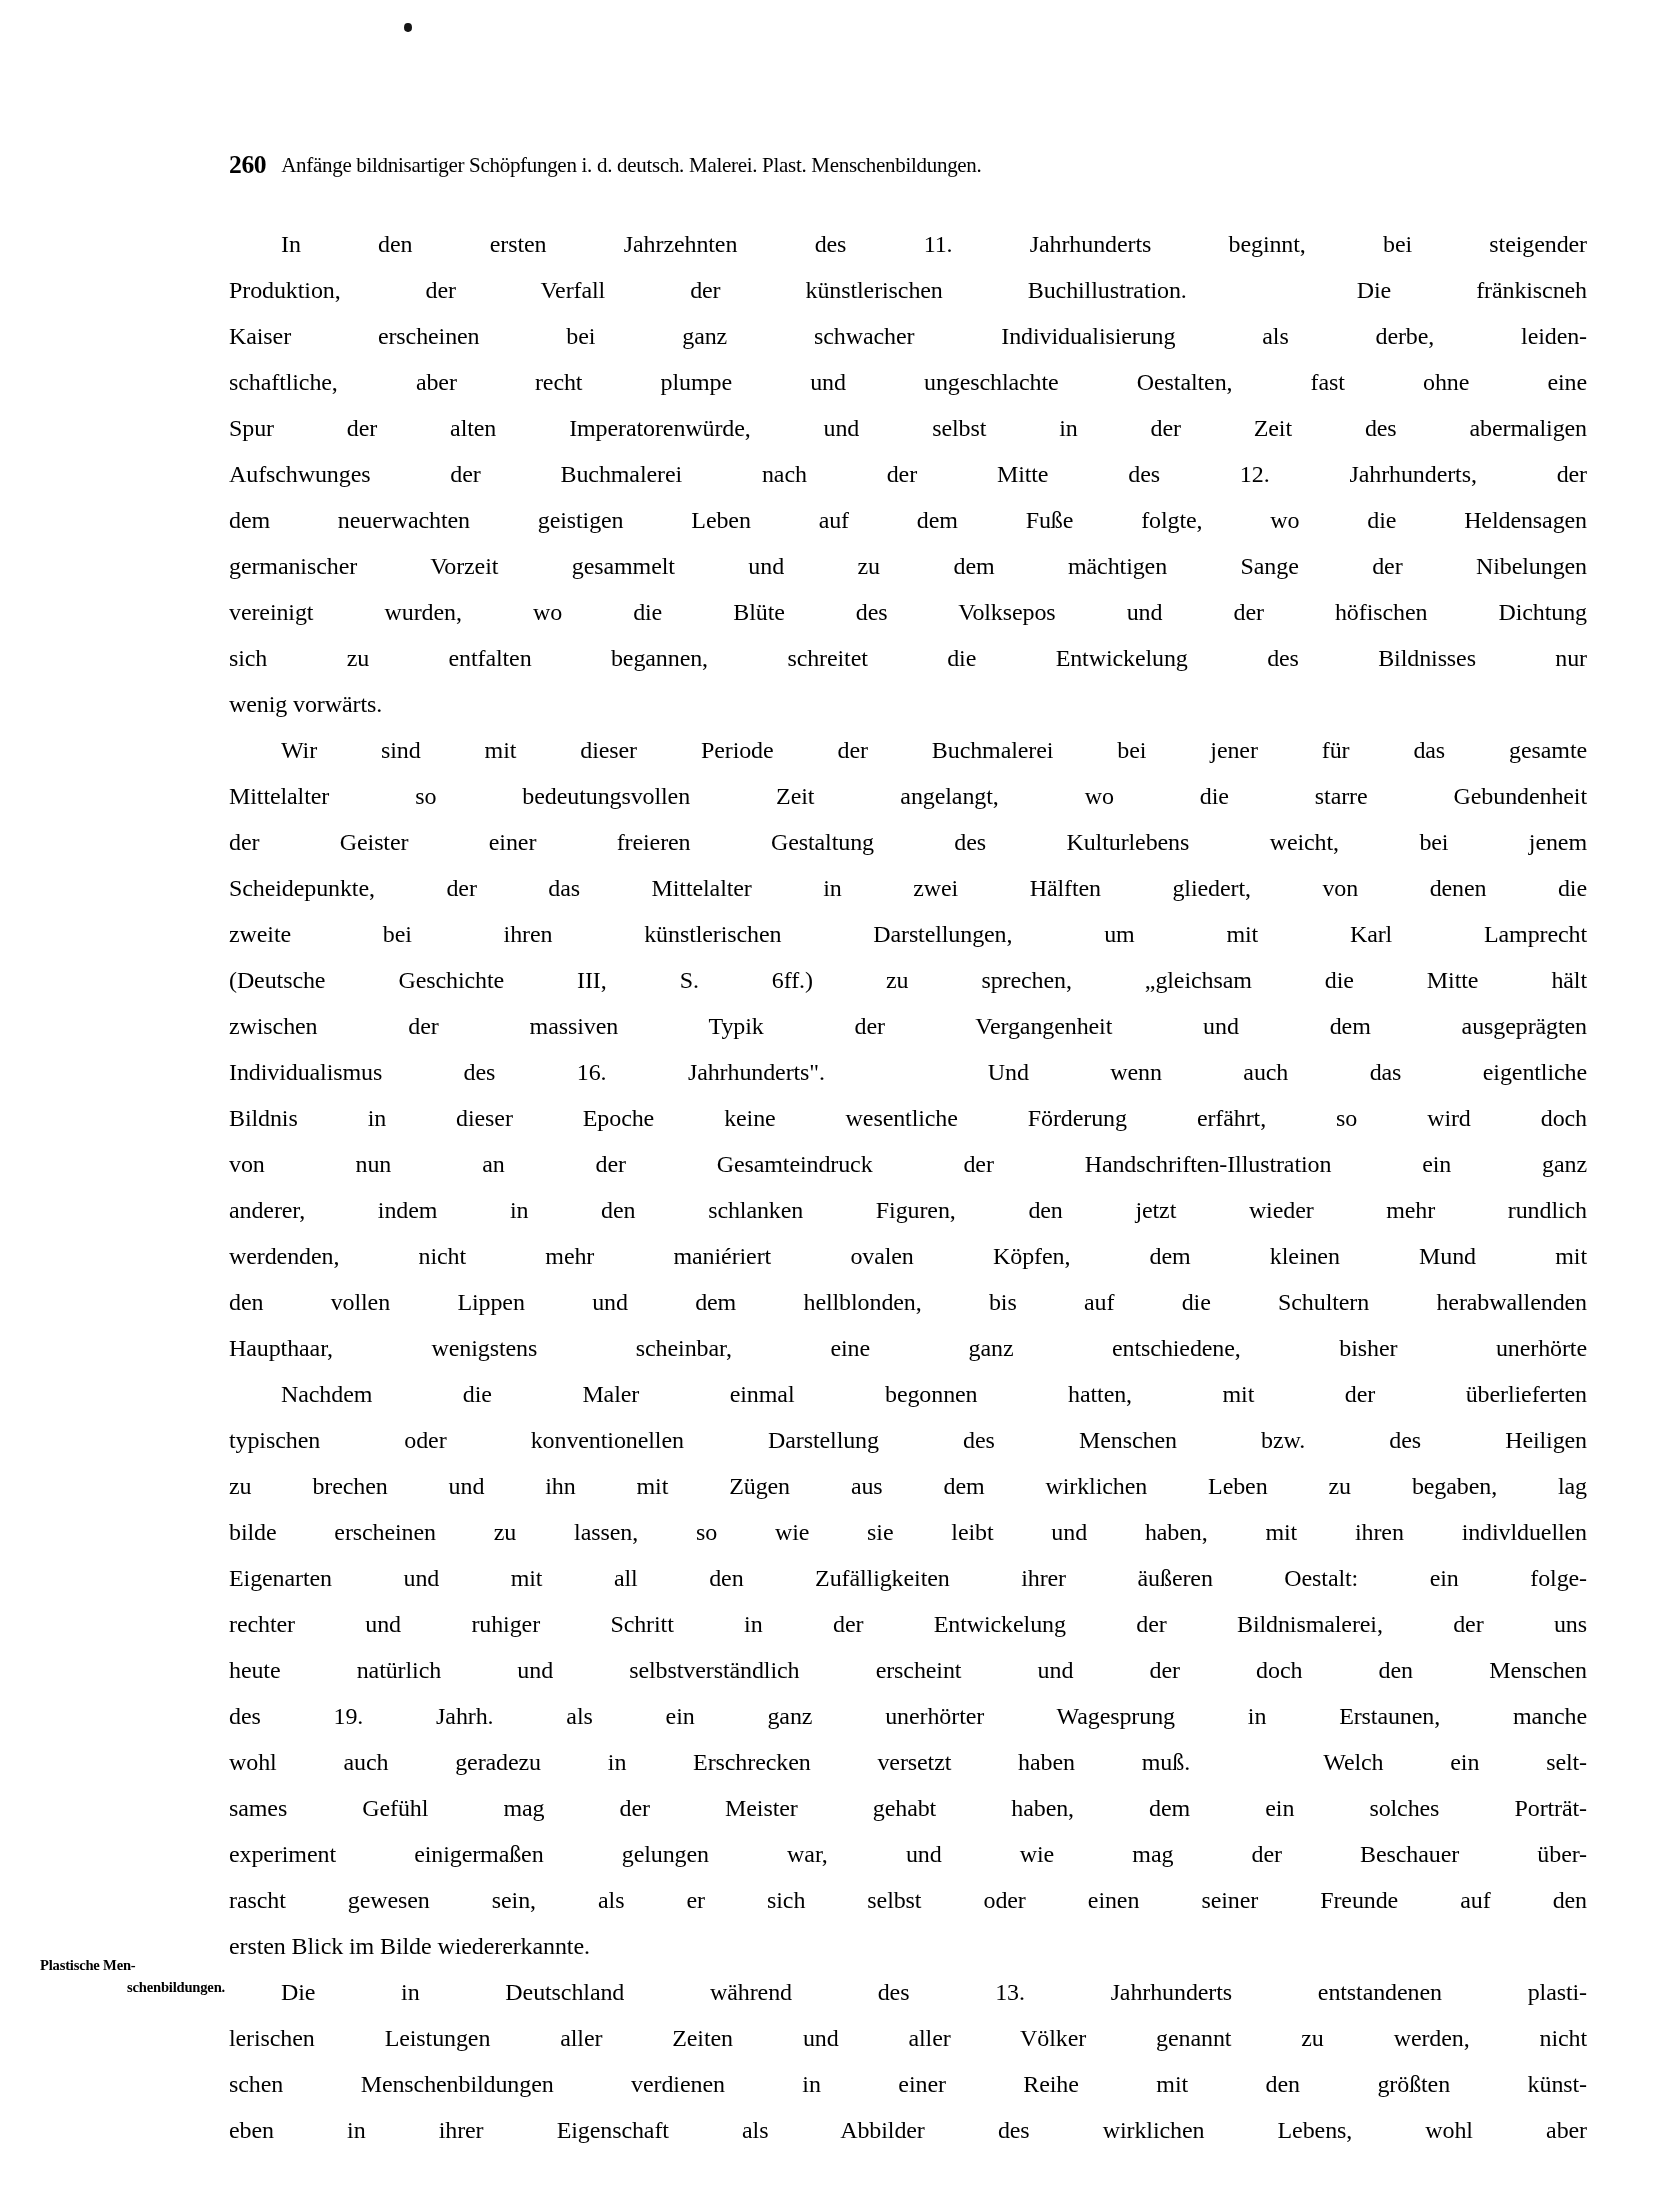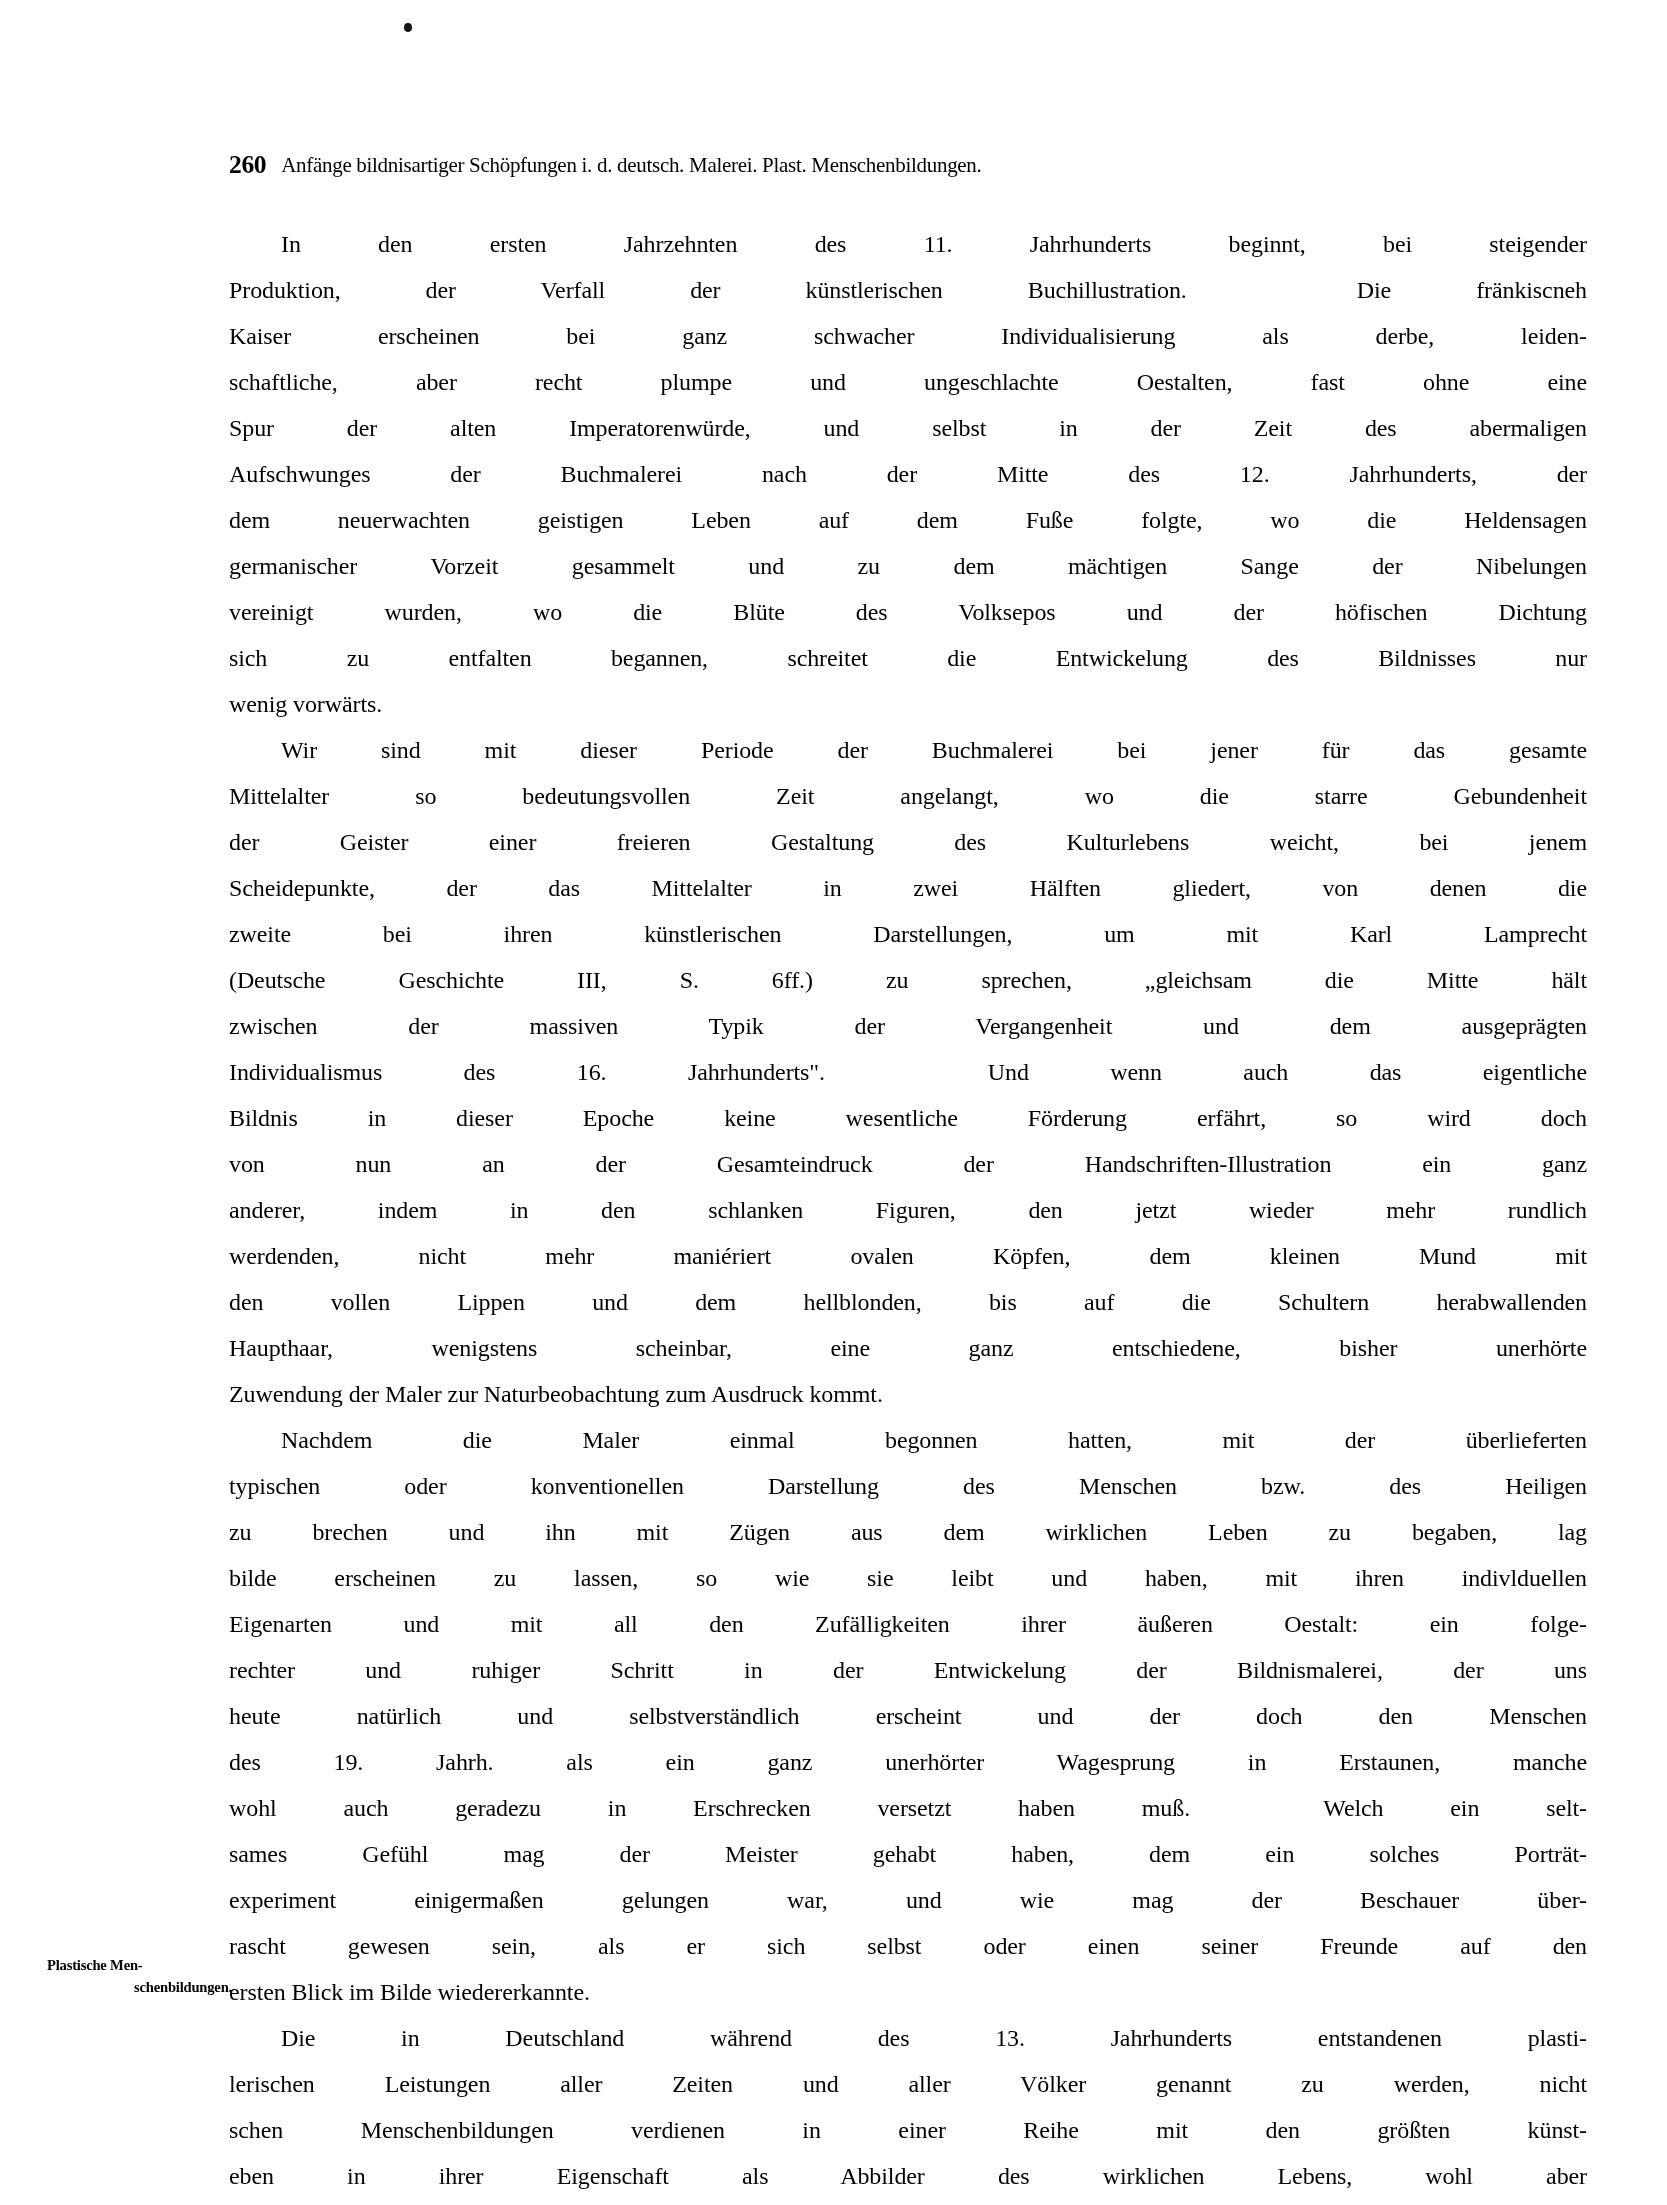--- a/index.html
+++ b/index.html
@@ -83,21 +83,21 @@
     white-space: pre-wrap;
   }
   .ln.last {
     text-align-last: left;
   }
   .ln.first-indent { text-indent: 52px; }
 
   
   .marginal {
     position: absolute;
-    left: 47px;
+    left: 40px;
     top: 1955px;
     width: 185px;
     font-family: "Liberation Serif", "DejaVu Serif", serif;
     font-size: 14.6px;
     line-height: 21.6px;
     font-weight: 700;
     letter-spacing: -0.2px;
     text-align: left;
   }
   .marginal .m2 { display: block; margin-left: -6.2px; text-align: right; }
@@ -146,21 +146,20 @@
         <span class="ln">zweite bei ihren künstlerischen Darstellungen, um mit Karl Lamprecht</span>
         <span class="ln">(Deutsche Geschichte III, S. 6ff.) zu sprechen, „gleichsam die Mitte hält</span>
         <span class="ln">zwischen der massiven Typik der Vergangenheit und dem ausgeprägten</span>
         <span class="ln">Individualismus des 16. Jahrhunderts".  Und wenn auch das eigentliche</span>
         <span class="ln">Bildnis in dieser Epoche keine wesentliche Förderung erfährt, so wird doch</span>
         <span class="ln">von nun an der Gesamteindruck der Handschriften-Illustration ein ganz</span>
         <span class="ln">anderer, indem in den schlanken Figuren, den jetzt wieder mehr rundlich</span>
         <span class="ln">werdenden, nicht mehr maniériert ovalen Köpfen, dem kleinen Mund mit</span>
         <span class="ln">den vollen Lippen und dem hellblonden, bis auf die Schultern herabwallenden</span>
         <span class="ln">Haupthaar, wenigstens scheinbar, eine ganz entschiedene, bisher unerhörte</span>
-        <span class="ln last">Zuwendung der Maler zur Naturbeobachtung zum Ausdruck kommt.</span>
       </p>
       <p class="para">
         <span class="ln first-indent">Nachdem die Maler einmal begonnen hatten, mit der überlieferten</span>
         <span class="ln">typischen oder konventionellen Darstellung des Menschen bzw. des Heiligen</span>
         <span class="ln">zu brechen und ihn mit Zügen aus dem wirklichen Leben zu begaben, lag</span>
         <span class="ln">bilde erscheinen zu lassen, so wie sie leibt und haben, mit ihren indivlduellen</span>
         <span class="ln">Eigenarten und mit all den Zufälligkeiten ihrer äußeren Oestalt: ein folge-</span>
         <span class="ln">rechter und ruhiger Schritt in der Entwickelung der Bildnismalerei, der uns</span>
         <span class="ln">heute natürlich und selbstverständlich erscheint und der doch den Menschen</span>
         <span class="ln">des 19. Jahrh. als ein ganz unerhörter Wagesprung in Erstaunen, manche</span>

